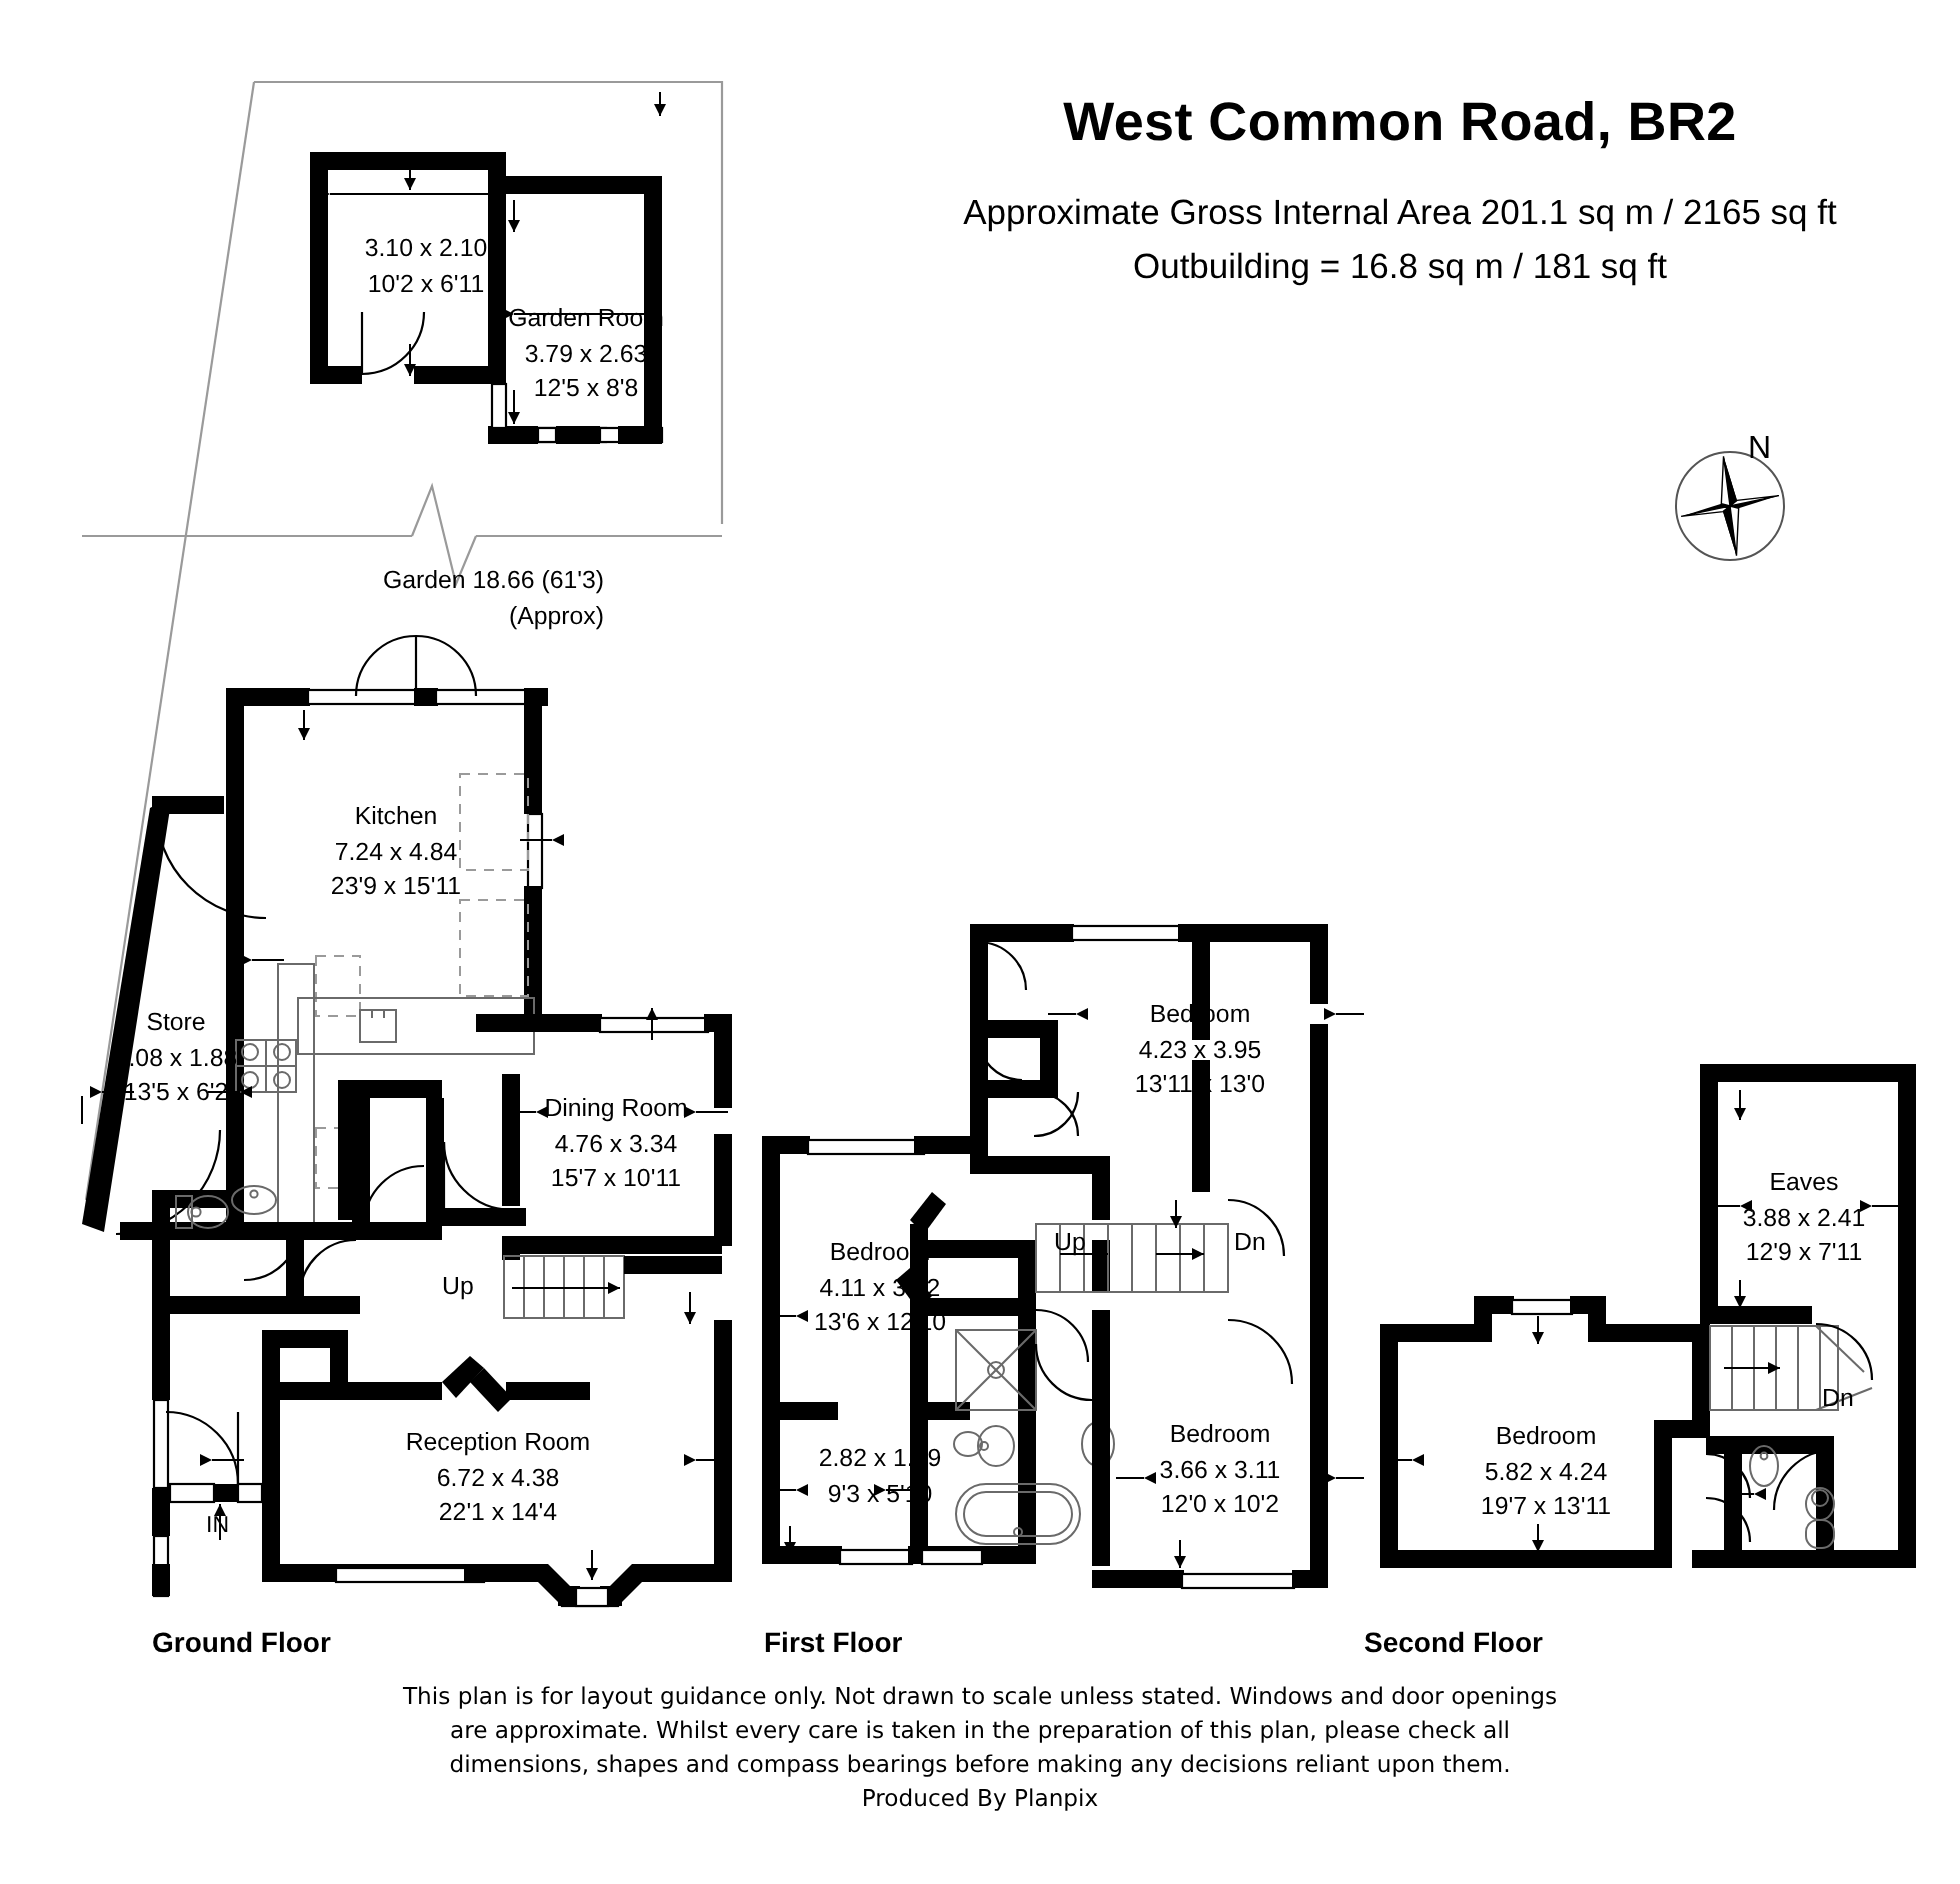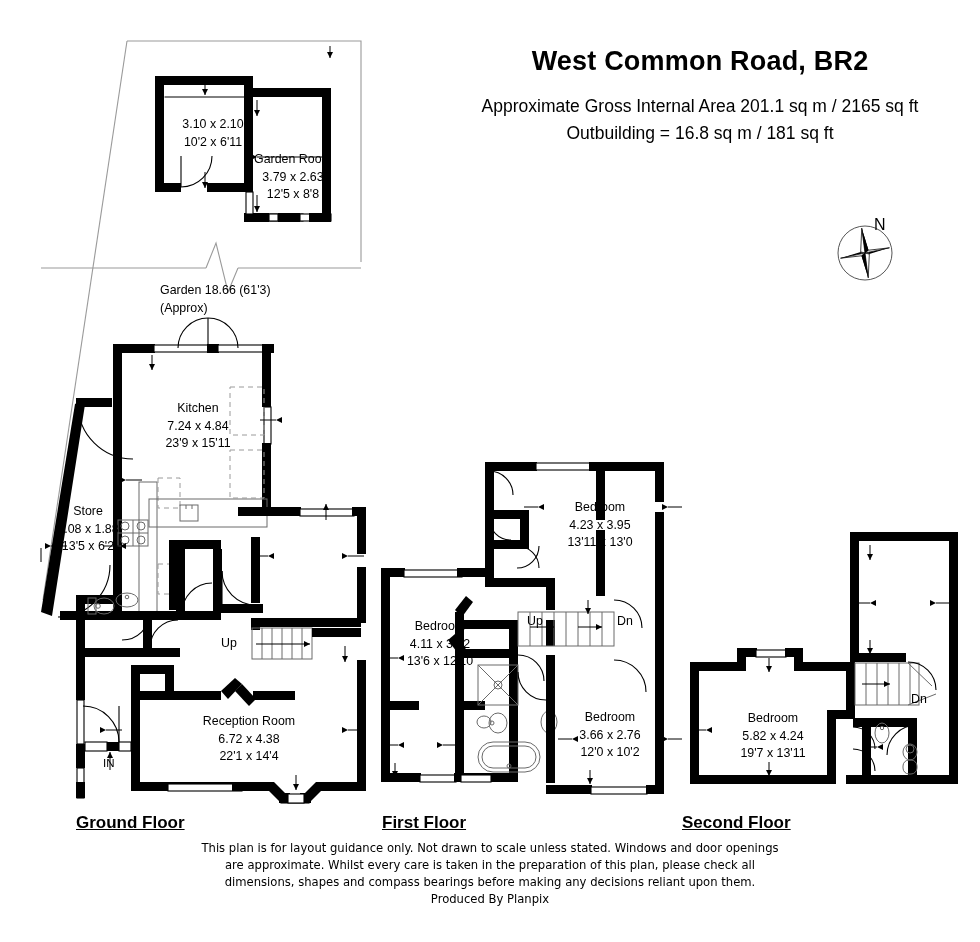--- a/index.html
+++ b/index.html
@@ -27,41 +27,41 @@
 
   
   .compass{position:absolute;left:836px;top:224px;width:58px;height:58px;}
   .compass-n{
     position:absolute;left:874px;top:216px;
     font-size:16px;font-weight:normal;
   }
 
   
   .floor-label{
-    position:absolute;font-size:17px;font-weight:bold;text-decoration:underline;
+    position:absolute;font-size:14px;font-weight:bold;
   }
   #lbl-ground{left:76px;top:813px;}
   #lbl-first{left:382px;top:813px;}
   #lbl-second{left:682px;top:813px;}
 
   
   .footer{
     position:absolute;left:180px;top:840px;width:620px;
     text-align:center;font-size:11.6px;line-height:1.47;
     font-family:"DejaVu Sans","Liberation Sans",sans-serif;
   }
 
   
   .rt{position:absolute;text-align:center;font-size:12.4px;line-height:1.42;white-space:nowrap;}
   .rt .nm{display:block;}
   .rt .d1{display:block;}
   .rt .d2{display:block;}
 
   
-  .garden-cap{position:absolute;left:160px;top:282px;width:142px;text-align:left;font-size:12.4px;line-height:1.42;}
+  .garden-cap{position:absolute;left:160px;top:282px;width:142px;text-align:right;font-size:12.4px;line-height:1.42;}
 
   
   .sl{position:absolute;font-size:12.4px;}
 
   
   .in-lbl{position:absolute;font-size:11.5px;}
 
   svg{display:block;}
   .plan{position:absolute;left:0;top:0;}
 </style>
@@ -486,46 +486,60 @@
   <div class="rt" style="left:128px;top:400px;width:140px;">
     <span class="nm">Kitchen</span>
     <span class="d1">7.24 x 4.84</span>
     <span class="d2">23'9 x 15'11</span>
   </div>
   <div class="rt" style="left:38px;top:503px;width:100px;">
     <span class="nm">Store</span>
     <span class="d1">4.08 x 1.88</span>
     <span class="d2">13'5 x 6'2</span>
   </div>
+  <div class="rt" style="left:250px;top:546px;width:116px;">
+    <span class="nm">Dining Room</span>
+    <span class="d1">4.76 x 3.34</span>
+    <span class="d2">15'7 x 10'11</span>
+  </div>
   <div class="rt" style="left:182px;top:713px;width:134px;">
     <span class="nm">Reception Room</span>
     <span class="d1">6.72 x 4.38</span>
     <span class="d2">22'1 x 14'4</span>
   </div>
   <div class="sl" style="left:221px;top:636px;">Up</div>
   <div class="in-lbl" style="left:103px;top:757px;text-align:right;">IN</div>
 
   <div class="rt" style="left:546px;top:499px;width:108px;">
     <span class="nm">Bedroom</span>
     <span class="d1">4.23 x 3.95</span>
     <span class="d2">13'11 x 13'0</span>
   </div>
   <div class="rt" style="left:386px;top:618px;width:108px;">
     <span class="nm">Bedroom</span>
     <span class="d1">4.11 x 3.92</span>
     <span class="d2">13'6 x 12'10</span>
   </div>
+  <div class="rt" style="left:386px;top:721px;width:108px;">
+    <span class="d1">2.82 x 1.79</span>
+    <span class="d2">9'3 x 5'10</span>
+  </div>
   <div class="rt" style="left:556px;top:709px;width:108px;">
     <span class="nm">Bedroom</span>
-    <span class="d1">3.66 x 2.76</span>
+    <span class="d1">3.66 x 3.11</span>
     <span class="d2">12'0 x 10'2</span>
   </div>
   <div class="sl" style="left:527px;top:614px;">Up</div>
   <div class="sl" style="left:617px;top:614px;">Dn</div>
 
+  <div class="rt" style="left:848px;top:583px;width:108px;">
+    <span class="nm">Eaves</span>
+    <span class="d1">3.88 x 2.41</span>
+    <span class="d2">12'9 x 7'11</span>
+  </div>
   <div class="rt" style="left:716px;top:710px;width:114px;">
     <span class="nm">Bedroom</span>
     <span class="d1">5.82 x 4.24</span>
     <span class="d2">19'7 x 13'11</span>
   </div>
   <div class="sl" style="left:911px;top:692px;">Dn</div>
 
   <div class="floor-label" id="lbl-ground">Ground Floor</div>
   <div class="floor-label" id="lbl-first">First Floor</div>
   <div class="floor-label" id="lbl-second">Second Floor</div>

